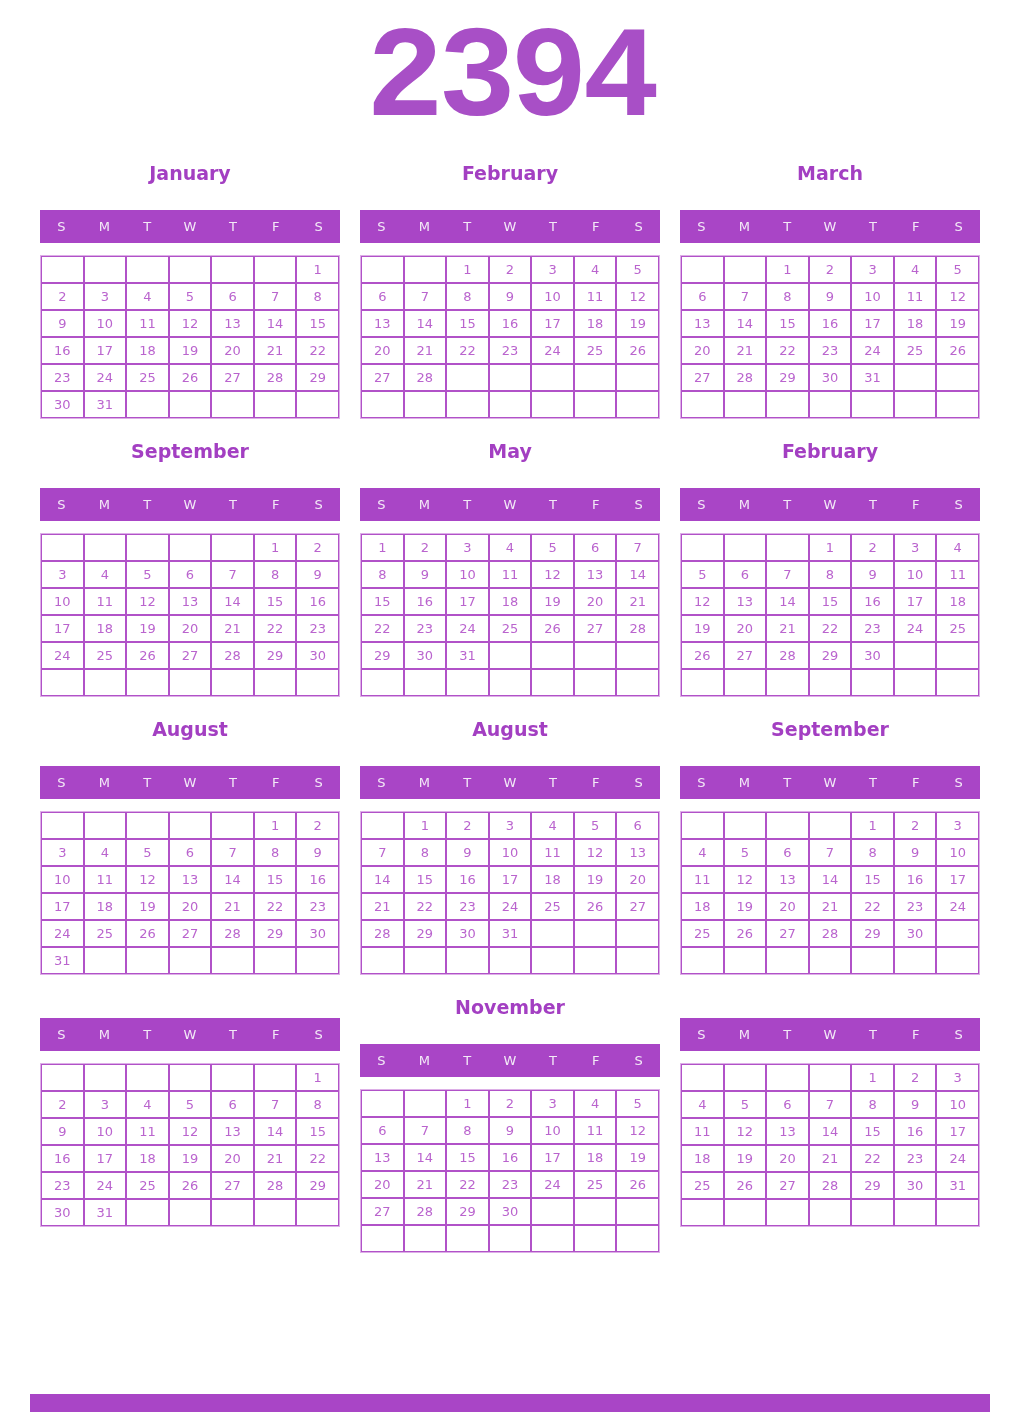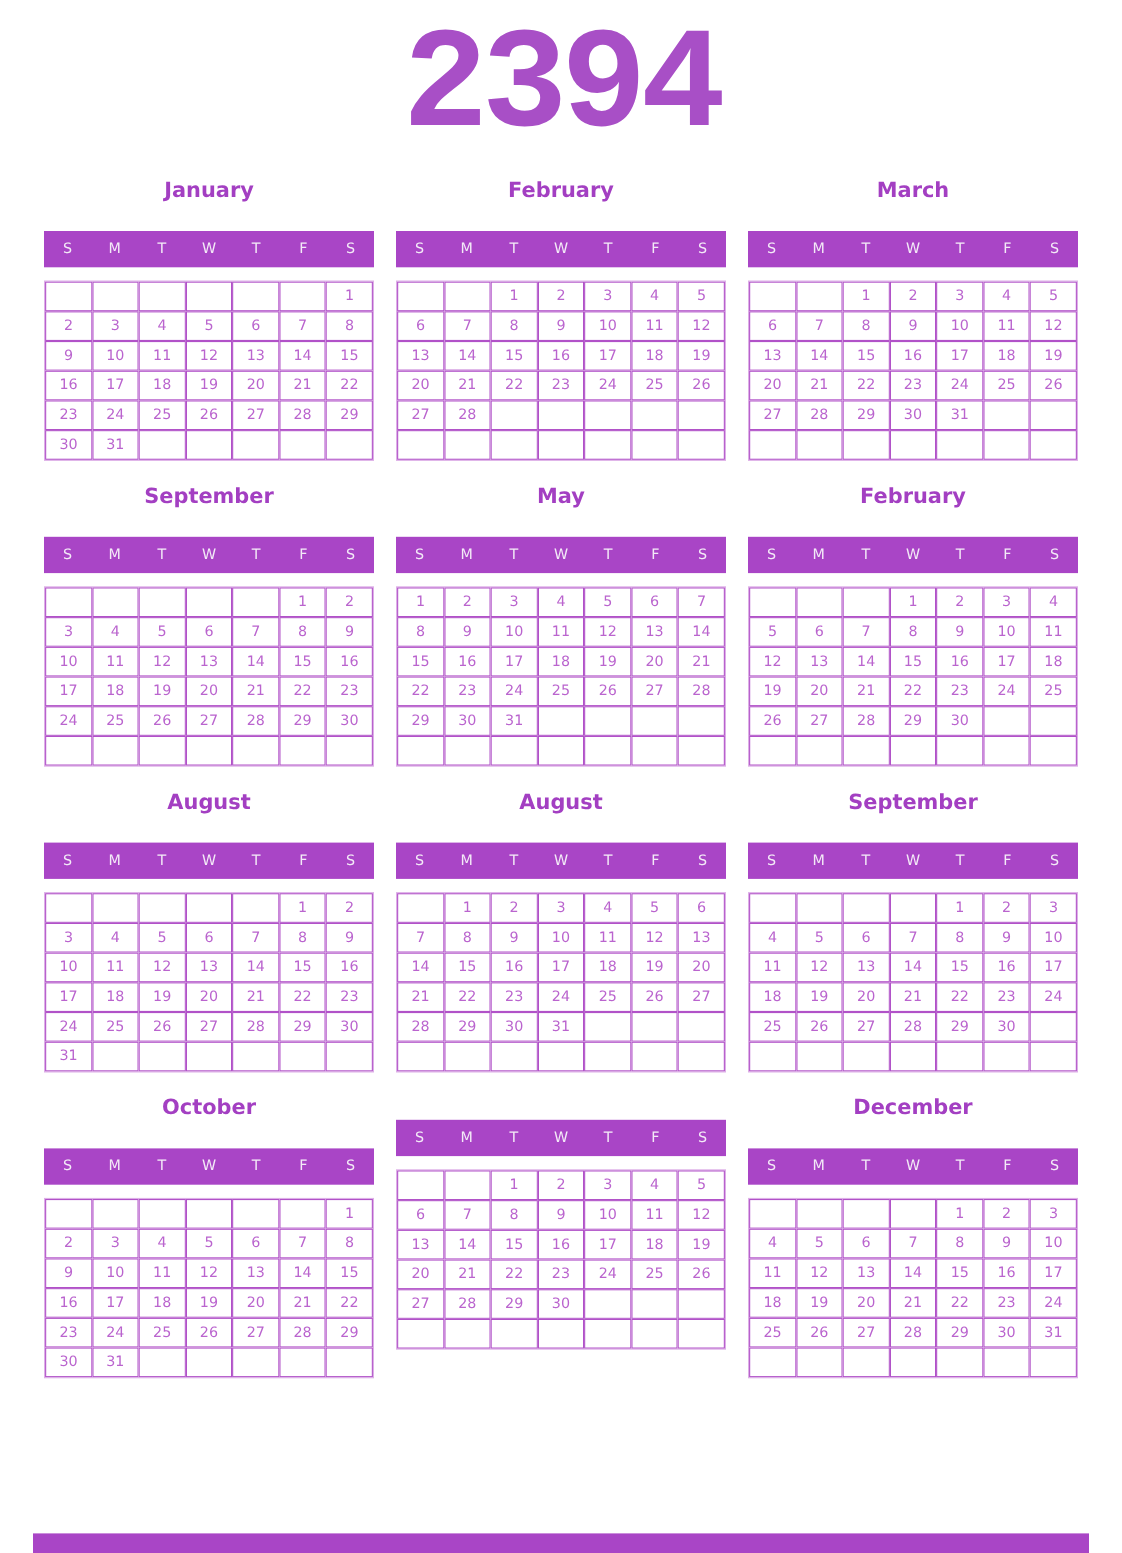--- a/index.html
+++ b/index.html
@@ -718,21 +718,20 @@
             <td></td>
             <td></td>
             <td></td>
             <td></td>
           </tr>
         </tbody>
     </table>
   </div>
 
   <div class="month">
-    <div class="month-name">October</div>
     <div class="dow-bar">
         <span class="dow">S</span>
         <span class="dow">M</span>
         <span class="dow">T</span>
         <span class="dow">W</span>
         <span class="dow">T</span>
         <span class="dow">F</span>
         <span class="dow">S</span>
       </div>
     <table class="month-table">
@@ -789,91 +788,91 @@
             <td></td>
             <td></td>
             <td></td>
             <td></td>
           </tr>
         </tbody>
     </table>
   </div>
 
   <div class="month">
-    <div class="dow-bar">
-        <span class="dow">S</span>
-        <span class="dow">M</span>
-        <span class="dow">T</span>
-        <span class="dow">W</span>
-        <span class="dow">T</span>
-        <span class="dow">F</span>
-        <span class="dow">S</span>
-      </div>
-    <table class="month-table">
-      <tbody>
-          <tr>
-            <td></td>
-            <td></td>
-            <td>1</td>
-            <td>2</td>
-            <td>3</td>
-            <td>4</td>
-            <td>5</td>
-          </tr>
-          <tr>
-            <td>6</td>
-            <td>7</td>
-            <td>8</td>
-            <td>9</td>
-            <td>10</td>
-            <td>11</td>
-            <td>12</td>
-          </tr>
-          <tr>
-            <td>13</td>
-            <td>14</td>
-            <td>15</td>
-            <td>16</td>
-            <td>17</td>
-            <td>18</td>
-            <td>19</td>
-          </tr>
-          <tr>
-            <td>20</td>
-            <td>21</td>
-            <td>22</td>
-            <td>23</td>
-            <td>24</td>
-            <td>25</td>
-            <td>26</td>
-          </tr>
-          <tr>
-            <td>27</td>
-            <td>28</td>
-            <td>29</td>
-            <td>30</td>
-            <td></td>
-            <td></td>
-            <td></td>
-          </tr>
-          <tr>
-            <td></td>
-            <td></td>
-            <td></td>
-            <td></td>
-            <td></td>
-            <td></td>
-            <td></td>
-          </tr>
-        </tbody>
-    </table>
-  </div>
-
-  <div class="month">
-    <div class="month-name">December</div>
+    <div class="month-name">November</div>
+    <div class="dow-bar">
+        <span class="dow">S</span>
+        <span class="dow">M</span>
+        <span class="dow">T</span>
+        <span class="dow">W</span>
+        <span class="dow">T</span>
+        <span class="dow">F</span>
+        <span class="dow">S</span>
+      </div>
+    <table class="month-table">
+      <tbody>
+          <tr>
+            <td></td>
+            <td></td>
+            <td>1</td>
+            <td>2</td>
+            <td>3</td>
+            <td>4</td>
+            <td>5</td>
+          </tr>
+          <tr>
+            <td>6</td>
+            <td>7</td>
+            <td>8</td>
+            <td>9</td>
+            <td>10</td>
+            <td>11</td>
+            <td>12</td>
+          </tr>
+          <tr>
+            <td>13</td>
+            <td>14</td>
+            <td>15</td>
+            <td>16</td>
+            <td>17</td>
+            <td>18</td>
+            <td>19</td>
+          </tr>
+          <tr>
+            <td>20</td>
+            <td>21</td>
+            <td>22</td>
+            <td>23</td>
+            <td>24</td>
+            <td>25</td>
+            <td>26</td>
+          </tr>
+          <tr>
+            <td>27</td>
+            <td>28</td>
+            <td>29</td>
+            <td>30</td>
+            <td></td>
+            <td></td>
+            <td></td>
+          </tr>
+          <tr>
+            <td></td>
+            <td></td>
+            <td></td>
+            <td></td>
+            <td></td>
+            <td></td>
+            <td></td>
+          </tr>
+        </tbody>
+    </table>
+  </div>
+
+  <div class="month">
     <div class="dow-bar">
         <span class="dow">S</span>
         <span class="dow">M</span>
         <span class="dow">T</span>
         <span class="dow">W</span>
         <span class="dow">T</span>
         <span class="dow">F</span>
         <span class="dow">S</span>
       </div>
     <table class="month-table">

